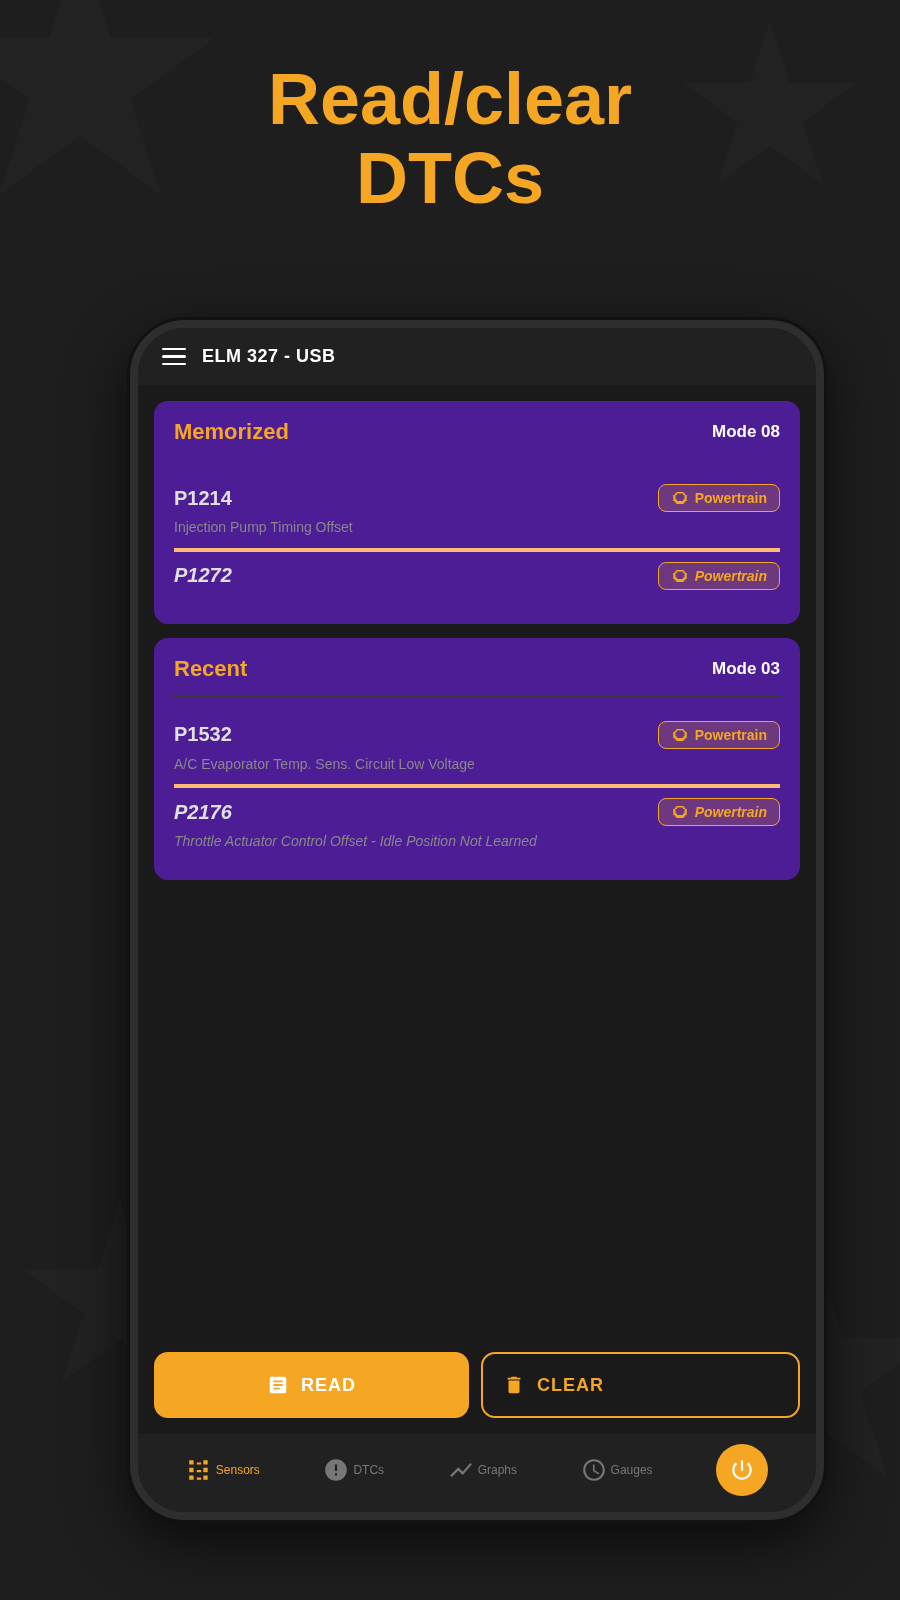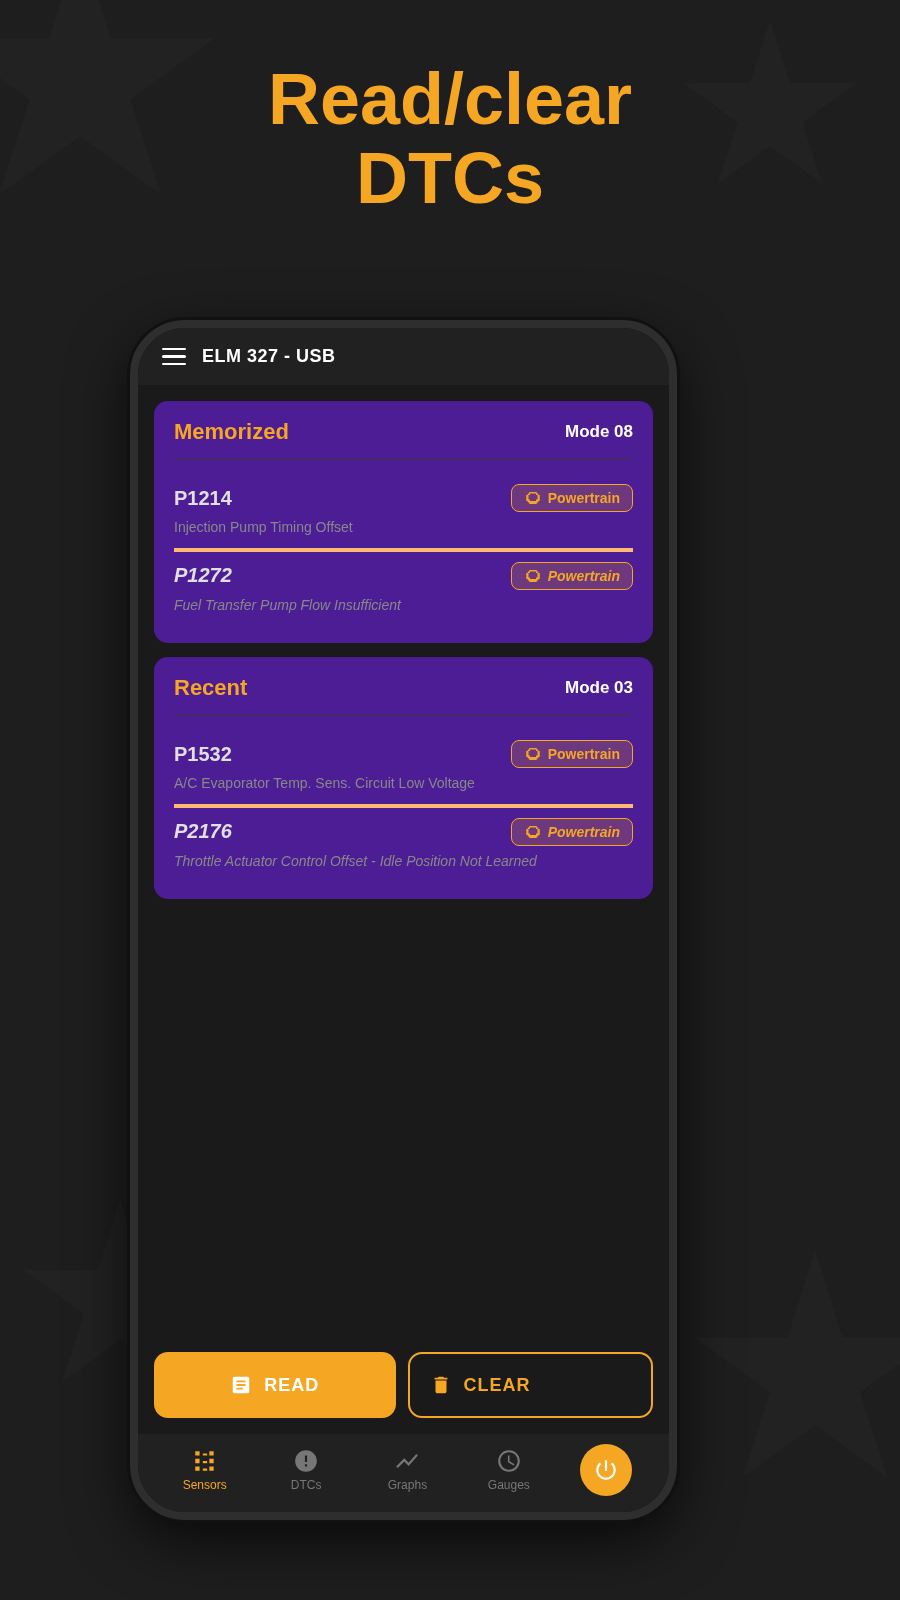--- a/index.html
+++ b/index.html
@@ -63,21 +63,21 @@
       font-size: 72px;
       font-weight: 900;
       line-height: 1.1;
     }
 
     
     .phone-frame {
       position: absolute;
       top: 320px;
       left: 130px;
-      width: 547px;
+      width: 694px;
       height: 1200px;
       background: #1a1a1a;
       border-radius: 55px;
       border: 8px solid #2e2e2e;
       box-shadow: 0 0 0 3px #111, 0 20px 60px rgba(0,0,0,0.7);
       overflow: hidden;
       display: flex;
       flex-direction: column;
     }
 
@@ -254,21 +254,20 @@
       background: #212121;
       display: flex;
       align-items: center;
       justify-content: space-around;
       padding: 10px 16px 16px;
       flex-shrink: 0;
     }
 
     .nav-item {
       display: flex;
-      flex-direction: column;
       align-items: center;
       gap: 4px;
       cursor: pointer;
       min-width: 60px;
     }
 
     .nav-icon {
       width: 26px;
       height: 26px;
     }
@@ -364,21 +363,20 @@
       <div class="dtc-item">
         <div class="dtc-item-top">
           <div class="dtc-code">P1272</div>
           <div class="dtc-badge">
             <svg class="engine-icon-svg" viewBox="0 0 24 24" xmlns="http://www.w3.org/2000/svg">
               <path d="M7 4v2H5v2H3v8h2v2h2v2h10v-2h2v-2h2V8h-2V6h-2V4H7zm1 2h8v2h2v6h-2v2H8v-2H6V8h2V6z"></path>
             </svg>
             <span>Powertrain</span>
           </div>
         </div>
-        <div class="dtc-description">Fuel Transfer Pump Flow Insufficient</div>
       </div>
     </div>
 
     <div class="dtc-card">
       <div class="card-header">
         <div class="card-category">Recent</div>
         <div class="card-mode">Mode 03</div>
       </div>
       <div class="card-divider"></div>
 

